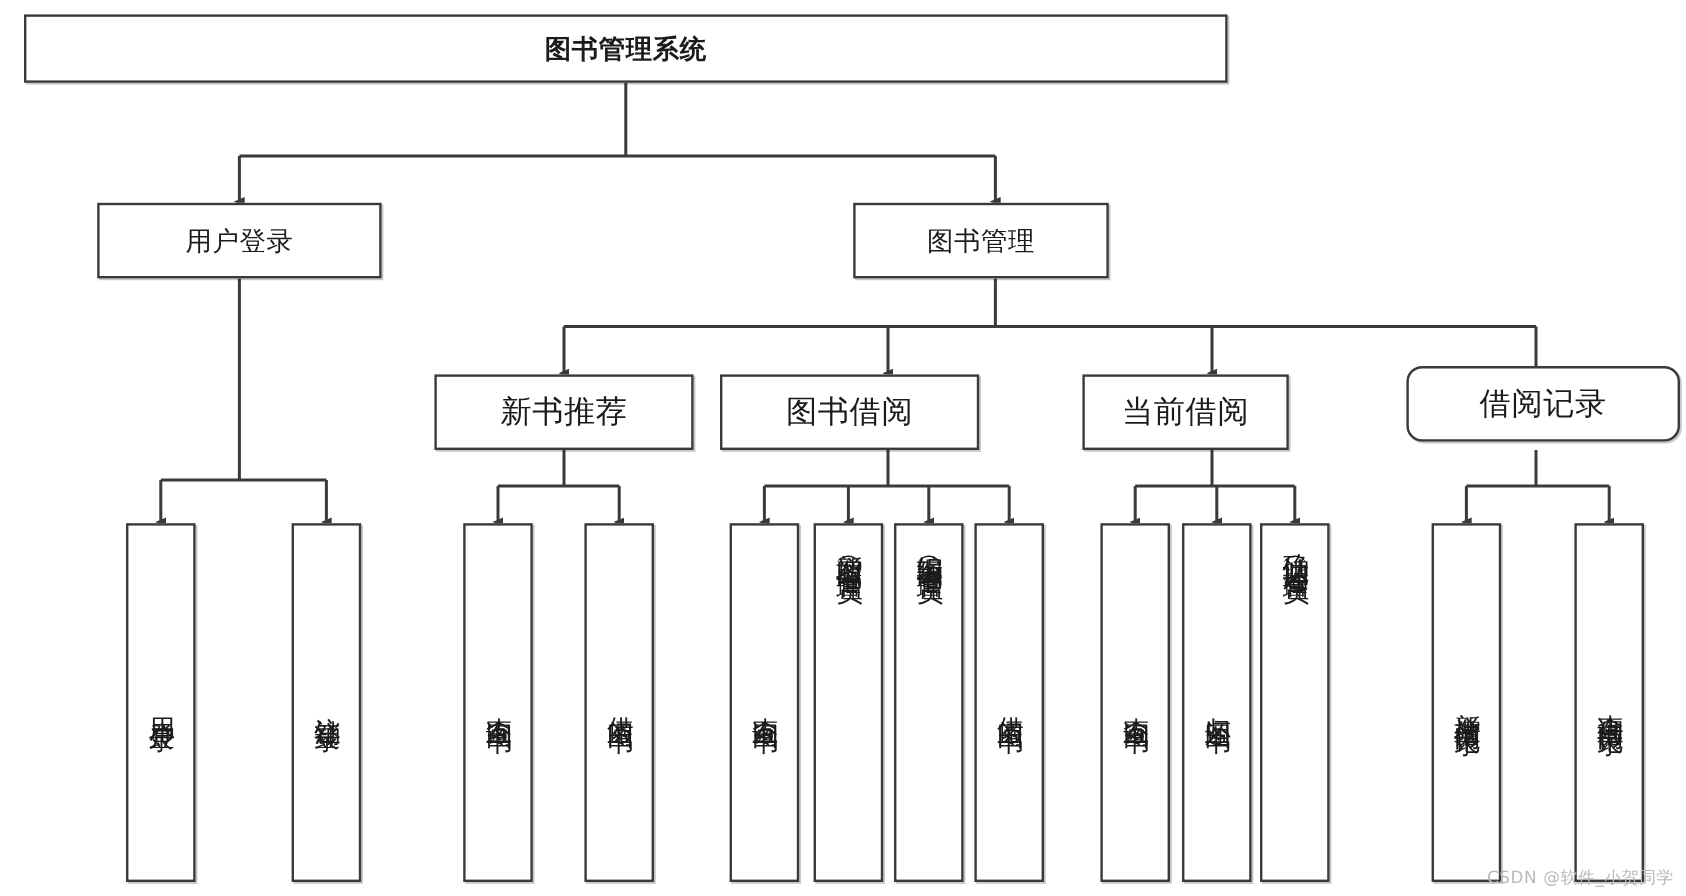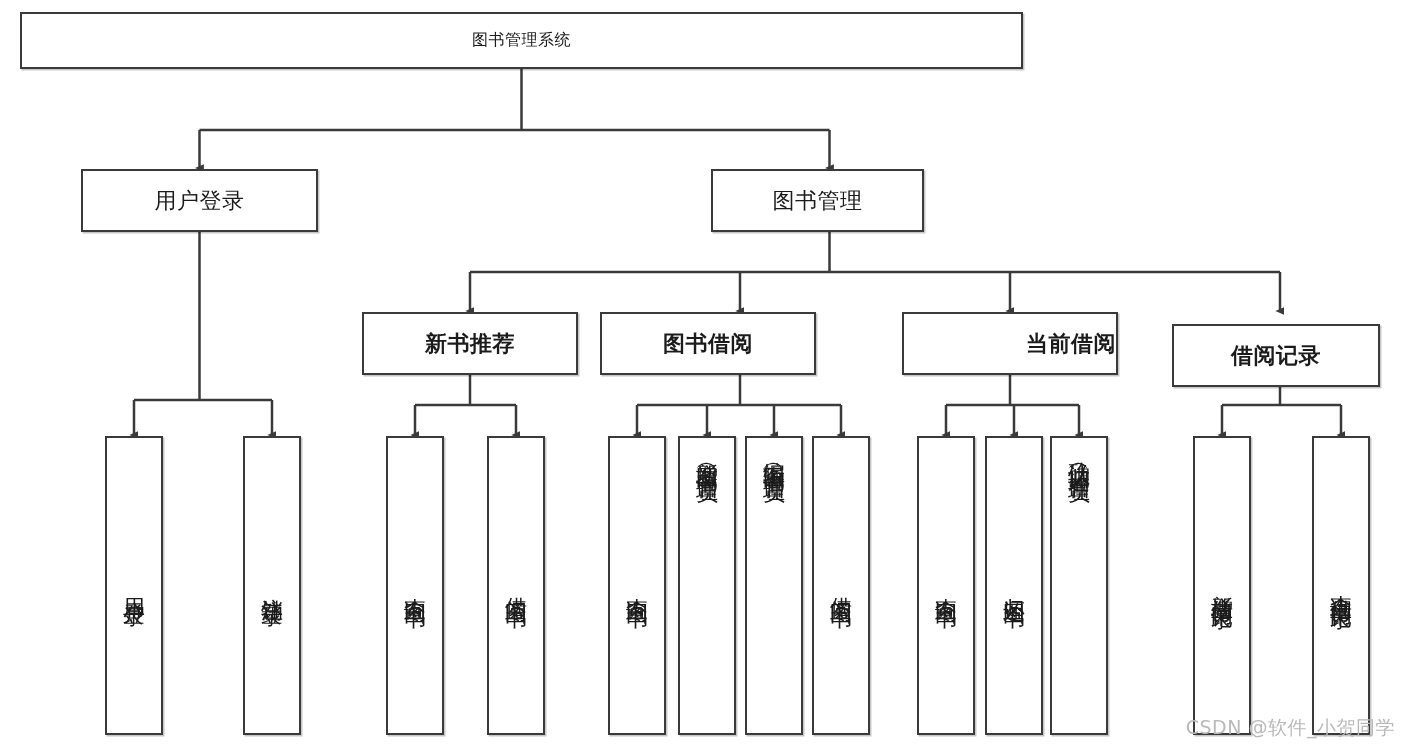--- a/index.html
+++ b/index.html
@@ -35,23 +35,23 @@
     align-items: center;
     justify-content: center;
     color: #1a1a1a;
   }
   .node-label {
     font-family: "DejaVu Sans", "Liberation Sans", sans-serif;
     color: #1b1b1b;
     letter-spacing: 0.5px;
     white-space: nowrap;
   }
-  .level-root .node-label { font-size: 16px; }
+  .level-root .node-label { font-size: 22px; font-weight: bold; }
   .level-1 .node-label { font-size: 22px; }
-  .level-2 .node-label { font-size: 22px; font-weight: bold; }
+  .level-2 .node-label { font-size: 26px; }
   .level-leaf {
     align-items: flex-start;
     justify-content: center;
     padding-top: 0;
   }
   .level-leaf .node-label {
     font-size: 22px;
     writing-mode: vertical-rl;
     text-orientation: upright;
     line-height: 1.18;
@@ -63,21 +63,21 @@
     margin-bottom: auto;
   }
   .leaf-top .node-label {
     margin-top: 6px;
   }
   .watermark {
     position: absolute;
     right: 10px;
     bottom: 6px;
     font-family: "DejaVu Sans", "Liberation Sans", sans-serif;
-    font-size: 19px;
+    font-size: 14px;
     color: #b9b9b9;
     letter-spacing: 0.5px;
     white-space: nowrap;
     pointer-events: none;
   }
 </style>
 </head>
 <body>
 
 <div id="diagram-root">
@@ -134,24 +134,24 @@
       </div>
       <div class="node-box level-1" style="left: 711px; top: 169px; width: 213px; height: 63px;">
         <span class="node-label">图书管理</span>
       </div>
       <div class="node-box level-2" style="left: 362px; top: 312px; width: 216px; height: 63px;">
         <span class="node-label">新书推荐</span>
       </div>
       <div class="node-box level-2" style="left: 600px; top: 312px; width: 216px; height: 63px;">
         <span class="node-label">图书借阅</span>
       </div>
-      <div class="node-box level-2" style="left: 902px; top: 312px; width: 216px; height: 63px; justify-content: flex-end;">
+      <div class="node-box level-2" style="left: 902px; top: 312px; width: 172px; height: 63px;">
         <span class="node-label">当前借阅</span>
       </div>
-      <div class="node-box level-2" style="left: 1172px; top: 324px; width: 208px; height: 63px;">
+      <div class="node-box level-2" style="left: 1172px; top: 305px; width: 228px; height: 63px; border-radius: 13px;">
         <span class="node-label">借阅记录</span>
       </div>
       <div class="node-box level-leaf leaf-center" style="left: 105px; top: 436px; width: 58px; height: 299px;">
         <span class="node-label">用户登录</span>
       </div>
       <div class="node-box level-leaf leaf-center" style="left: 243px; top: 436px; width: 58px; height: 299px;">
         <span class="node-label">注销登录</span>
       </div>
       <div class="node-box level-leaf leaf-center" style="left: 386px; top: 436px; width: 58px; height: 299px;">
         <span class="node-label">查询图书</span>

